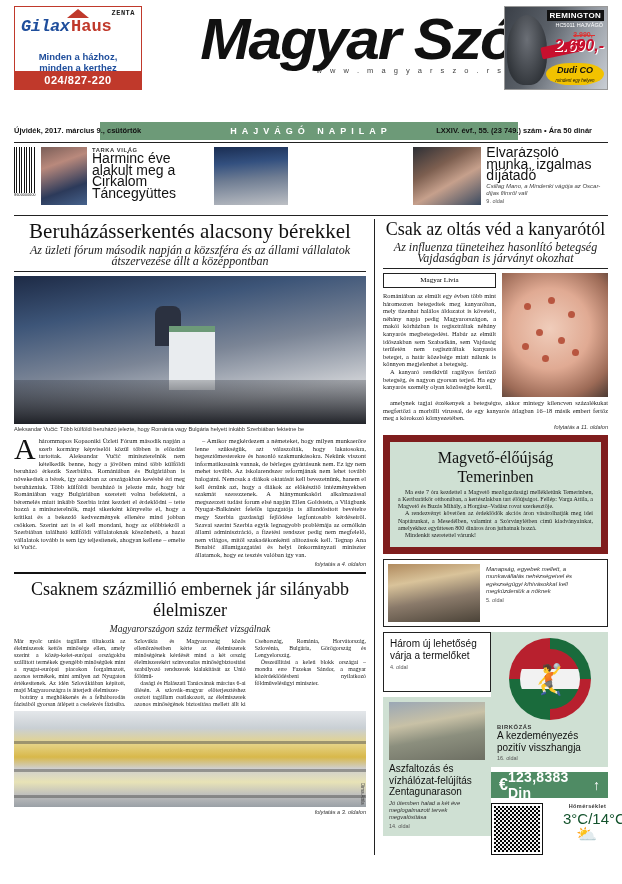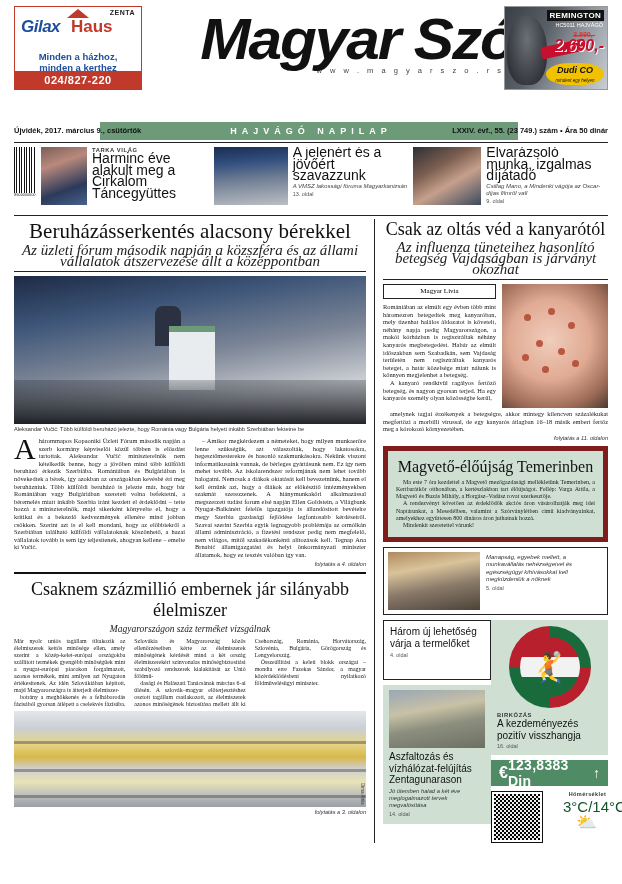--- a/index.html
+++ b/index.html
@@ -10,21 +10,21 @@
     overflow: hidden;
   }
   .page { position: relative; width: 622px; height: 884px; background: #fff; }
 
   
   .masthead { position: relative; height: 122px; padding: 6px 14px 0 14px; display: flex; align-items: flex-start; }
   .ad-left {
     width: 128px; height: 84px; border: 1px solid #c0392b; background: #fff;
     position: relative; overflow: hidden; flex: 0 0 auto;
   }
-  .ad-left .gx-top { height: 44px; position: relative; background: #fff; }
+  .ad-left .gx-top { height: 44px; position: relative; background: #fff; font-family: Liberation Mono, monospace; }
   .ad-left .gx-brand {
     position: absolute; left: 6px; top: 10px;
     font-size: 17px; font-weight: bold; color: #1f4e9c; font-style: italic;
     letter-spacing: -0.5px;
   }
   .ad-left .gx-haus {
     position: absolute; left: 56px; top: 10px; font-size: 17px; font-weight: bold; color: #c0392b;
   }
   .ad-left .gx-zenta {
     position: absolute; right: 6px; top: 2px; font-size: 7px; font-weight: bold; color: #222; letter-spacing: 0.5px;
@@ -87,21 +87,21 @@
     position: absolute; left: 86px; right: 90px; top: 0; bottom: 0; background: #6d9a78;
   }
   .greenbar .gb-text {
     position: absolute; left: 0; right: 0; top: 0; bottom: 0; text-align: center; color: #fff;
     font-size: 9px; font-weight: bold; letter-spacing: 5px; line-height: 18px;
   }
   .greenbar .gb-left {
     position: absolute; left: 0; top: 0; font-size: 7.5px; color: #111; line-height: 18px; font-weight: bold;
   }
   .greenbar .gb-right {
-    position: absolute; right: 0; top: 0; font-size: 7.5px; color: #111; line-height: 18px; font-weight: bold; text-align: right;
+    position: absolute; right: 16px; top: 0; font-size: 7.5px; color: #111; line-height: 18px; font-weight: bold; text-align: right;
   }
   .rule-dark { margin: 2px 14px 0 14px; border-top: 1px solid #222; }
 
   
   .teasers { display: flex; margin: 4px 14px 0 14px; height: 66px; gap: 5px; }
   .teaser { display: flex; gap: 5px; flex: 1 1 0; overflow: hidden; }
   .tz-barcode { width: 22px; height: 58px; position: relative; flex: 0 0 auto; }
   .tz-barcode .bars {
     width: 100%; height: 46px;
     background: repeating-linear-gradient(90deg,#111 0,#111 1px,#fff 1px,#fff 2px,#111 2px,#111 3px,#fff 3px,#fff 5px);
@@ -119,21 +119,21 @@
   .photo-award { background: linear-gradient(150deg,#2d2f35 0%,#7d5f50 35%,#c6a08c 60%,#3a4a60 100%); }
 
   
   .main { display: flex; margin: 3px 14px 0 14px; gap: 8px; }
   .col-left { width: 352px; flex: 0 0 auto; }
   .col-right { flex: 1 1 auto; min-width: 0; }
   .vrule { border-left: 1px solid #222; }
 
   h1.head { font-family: "Liberation Serif", serif; font-size: 21px; font-weight: normal; text-align: center; line-height: 24px; color: #111; }
   h1.head.small { font-size: 18px; line-height: 21px; }
-  .deck { font-family: "Liberation Serif", serif; font-style: italic; font-size: 15px; line-height: 11px; text-align: center; color: #222; margin-top: 2px; }
+  .deck { font-family: "Liberation Serif", serif; font-style: italic; font-size: 12px; line-height: 11px; text-align: center; color: #222; margin-top: 2px; }
   .hr-thin { border-top: 1px solid #222; margin: 4px 0; }
   .hr-thick { border-top: 2px solid #111; margin: 5px 0; }
 
   .lead-photo { width: 100%; height: 148px; background: linear-gradient(170deg,#1d2a45 0%,#3d5578 25%,#7b8596 52%,#c9ccd1 78%,#e7e9ec 100%); position: relative; }
   .lead-photo .podium { position: absolute; left: 44%; top: 38%; width: 46px; height: 58px; background: #e9ecef; }
   .lead-photo .podium-t { position: absolute; left: 44%; top: 34%; width: 46px; height: 6px; background: #6d9a78; }
   .lead-photo .speaker { position: absolute; left: 40%; top: 20%; width: 26px; height: 40px; background: #2b3140; border-radius: 8px 8px 0 0; }
   .lead-photo .audience { position: absolute; left: 0; right: 0; bottom: 0; height: 44px; background: linear-gradient(180deg,rgba(25,28,36,0.25),rgba(18,20,26,0.92)); }
   .caption { font-size: 5.6px; line-height: 7px; color: #333; margin-top: 2px; }
 
@@ -148,21 +148,21 @@
   
   .r-box { border: 1px solid #222; padding: 2px 4px 3px 4px; text-align: center; font-size: 7px; font-family: "Liberation Serif", serif; margin-bottom: 4px; }
   .r-flex { display: flex; gap: 6px; }
   .r-text { flex: 1 1 auto; font-family: "Liberation Serif", serif; font-size: 6.4px; line-height: 7.6px; text-align: justify; color: #1a1a1a; }
   .r-text p { text-indent: 7px; }
   .r-text p.first { text-indent: 0; }
   .hand-photo { width: 106px; height: 124px; flex: 0 0 auto; background: radial-gradient(circle at 45% 45%, #f0cdbb 0%, #e0aa93 45%, #9c6a56 78%, #4b3a33 100%); position: relative; overflow: hidden; }
   .hand-photo .sp { position: absolute; width: 7px; height: 7px; border-radius: 50%; background: #b0452f; opacity: 0.85; }
 
   
-  .mg-box { background: #cfe0d3; border: 5px solid #7f1d1d; padding: 6px 8px 8px 8px; margin-top: 5px; }
+  .mg-box { background: #cfe0d3; border: 7px solid #7f1d1d; padding: 6px 8px 8px 8px; margin-top: 5px; }
   .mg-title { font-family: "Liberation Serif", serif; font-size: 16px; text-align: center; color: #111; line-height: 19px; }
   .mg-body { font-family: "Liberation Serif", serif; font-size: 6px; line-height: 7.2px; text-align: justify; color: #1a1a1a; margin-top: 3px; }
   .mg-body p { text-indent: 7px; }
 
   
   .ev-box { border: 1px solid #222; margin-top: 5px; padding: 4px; display: flex; gap: 6px; }
   .ev-photo { width: 92px; height: 58px; flex: 0 0 auto; background: linear-gradient(170deg,#b08a5e 0%,#d9c39a 30%,#8a7a6a 60%,#4b4338 100%); }
   .ev-txt { flex: 1 1 auto; min-width: 0; }
   .ev-title { font-size: 11px; line-height: 12px; color: #111; }
   .ev-sub { font-size: 6px; line-height: 7.2px; font-style: italic; color: #333; margin-top: 2px; }
@@ -273,25 +273,20 @@
       </div>
       <div class="t-photo photo-folk" style="width:46px;height:58px;"></div>
       <div class="t-txt">
         <div class="t-kicker">TARKA VILÁG</div>
         <div class="t-title">Harminc éve alakult meg a Cirkalom Táncegyüttes</div>
       </div>
     </div>
 
     <div class="teaser">
       <div class="t-photo photo-forum" style="width:74px;height:58px;"></div>
-      <div class="t-txt">
-        <div class="t-title">A jelenért és a jövőért szavazzunk</div>
-        <div class="t-sub">A VMSZ lakossági fóruma Magyarkanizsán</div>
-        <div class="t-page">13. oldal</div>
-      </div>
     </div>
 
     <div class="teaser">
       <div class="t-photo photo-award" style="width:68px;height:58px;"></div>
       <div class="t-txt">
         <div class="t-title">Elvarázsoló munka, izgalmas díjátadó</div>
         <div class="t-sub">Csillag Mano, a Mindenki vágója az Oscar-díjas filmről vall</div>
         <div class="t-page">9. oldal</div>
       </div>
     </div>

